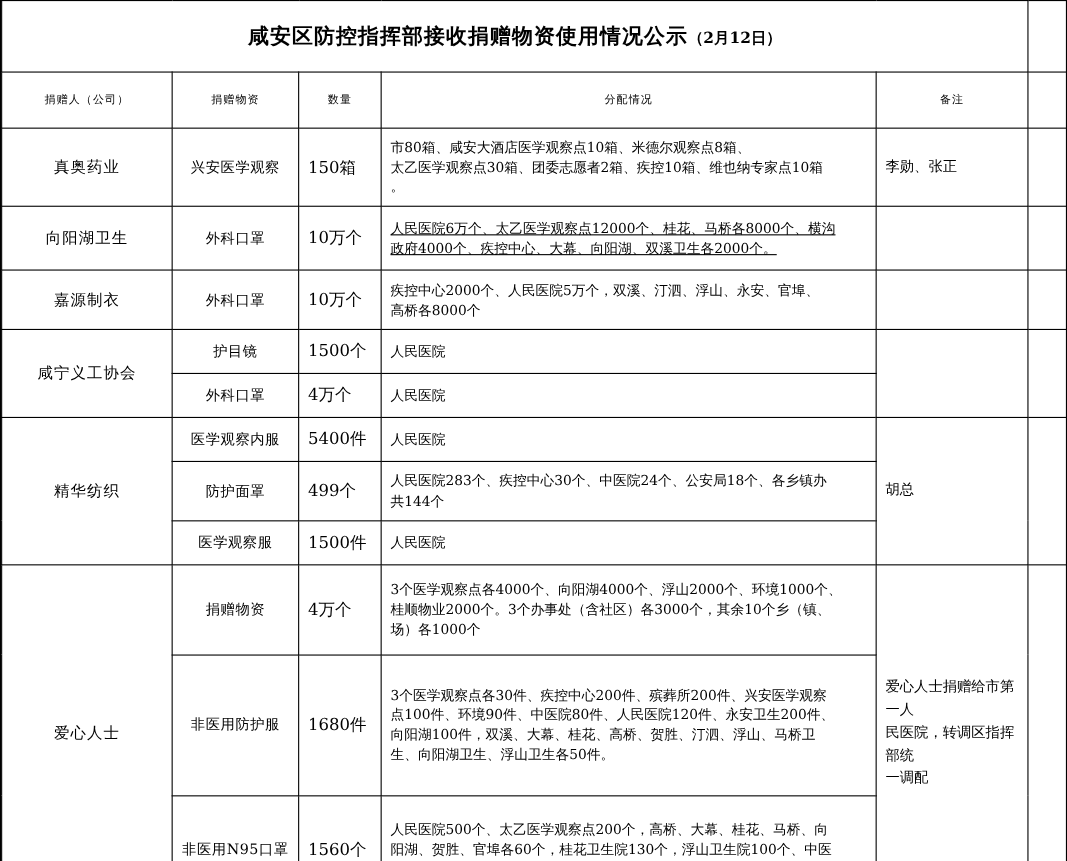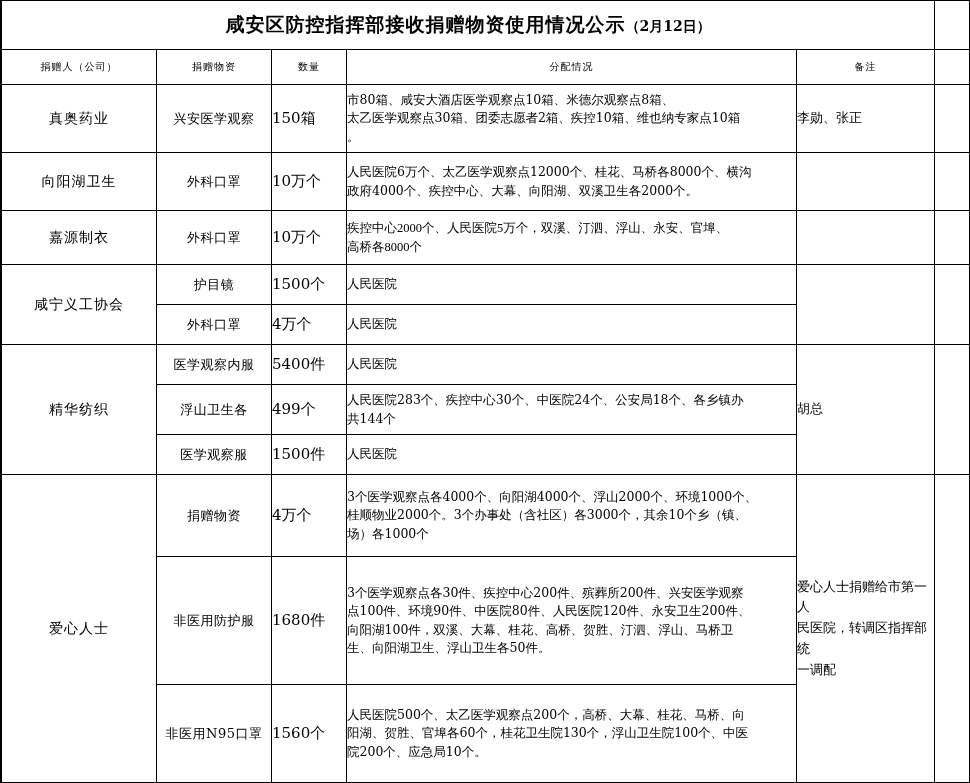--- a/index.html
+++ b/index.html
@@ -22,21 +22,21 @@
     border-left: 1px solid #000;
     border-right: 1px solid #000;
   }
   table.main {
     border-collapse: collapse;
     table-layout: fixed;
     width: 970px;
   }
   table.main td, table.main th {
     border: 1px solid #000;
-    padding: 0;
+    padding: 8px;
     vertical-align: middle;
     font-weight: normal;
   }
   .title-row td {
     border-left: none;
     border-top: none;
     border-right: none;
     border-bottom: 1px solid #000;
     height: 48px;
     text-align: center;
@@ -135,30 +135,30 @@
           <td class="l" style="white-space: pre-line; margin-top: 7px;">市80箱、咸安大酒店医学观察点10箱、米德尔观察点8箱、
 太乙医学观察点30箱、团委志愿者2箱、疾控10箱、维也纳专家点10箱
 。</td>
           <td class="remark" style="white-space: pre-line;">李勋、张正</td>
           <td></td>
         </tr>
         <tr style="height: 58px;">
           <td class="donor">向阳湖卫生</td>
           <td class="c">外科口罩</td>
           <td class="num">10万个</td>
-          <td class="l" style="white-space: pre-line;">人民医院6万个、太乙医学观察点12000个、桂花、马桥各8000个、横沟
+          <td class="l" style="white-space: pre-line; text-decoration: underline;">人民医院6万个、太乙医学观察点12000个、桂花、马桥各8000个、横沟
 政府4000个、疾控中心、大幕、向阳湖、双溪卫生各2000个。</td>
           <td class="remark" style="white-space: pre-line;"></td>
           <td></td>
         </tr>
         <tr style="height: 54px;">
           <td class="donor">嘉源制衣</td>
           <td class="c">外科口罩</td>
           <td class="num">10万个</td>
-          <td class="l" style="white-space: pre-line; font-family: Liberation Serif, serif;">疾控中心2000个、人民医院5万个，双溪、汀泗、浮山、永安、官埠、
+          <td class="l" style="white-space: pre-line;">疾控中心2000个、人民医院5万个，双溪、汀泗、浮山、永安、官埠、
 高桥各8000个</td>
           <td class="remark" style="white-space: pre-line;"></td>
           <td></td>
         </tr>
         <tr style="height: 40px;">
           <td class="donor" rowspan="2">咸宁义工协会</td>
           <td class="c">护目镜</td>
           <td class="num">1500个</td>
           <td class="l" style="white-space: pre-line;">人民医院</td>
           <td class="remark" rowspan="2" style="white-space: pre-line;"></td>
@@ -171,21 +171,21 @@
         </tr>
         <tr style="height: 40px;">
           <td class="donor" rowspan="3">精华纺织</td>
           <td class="c">医学观察内服</td>
           <td class="num">5400件</td>
           <td class="l" style="white-space: pre-line;">人民医院</td>
           <td class="remark" rowspan="3" style="white-space: pre-line;">胡总</td>
           <td rowspan="3"></td>
         </tr>
         <tr style="height: 50px;">
-          <td class="c">浮山卫生各</td>
+          <td class="c">防护面罩</td>
           <td class="num">499个</td>
           <td class="l" style="white-space: pre-line;">人民医院283个、疾控中心30个、中医院24个、公安局18个、各乡镇办
 共144个</td>
         </tr>
         <tr style="height: 40px;">
           <td class="c">医学观察服</td>
           <td class="num">1500件</td>
           <td class="l" style="white-space: pre-line;">人民医院</td>
         </tr>
         <tr style="height: 82px;">

